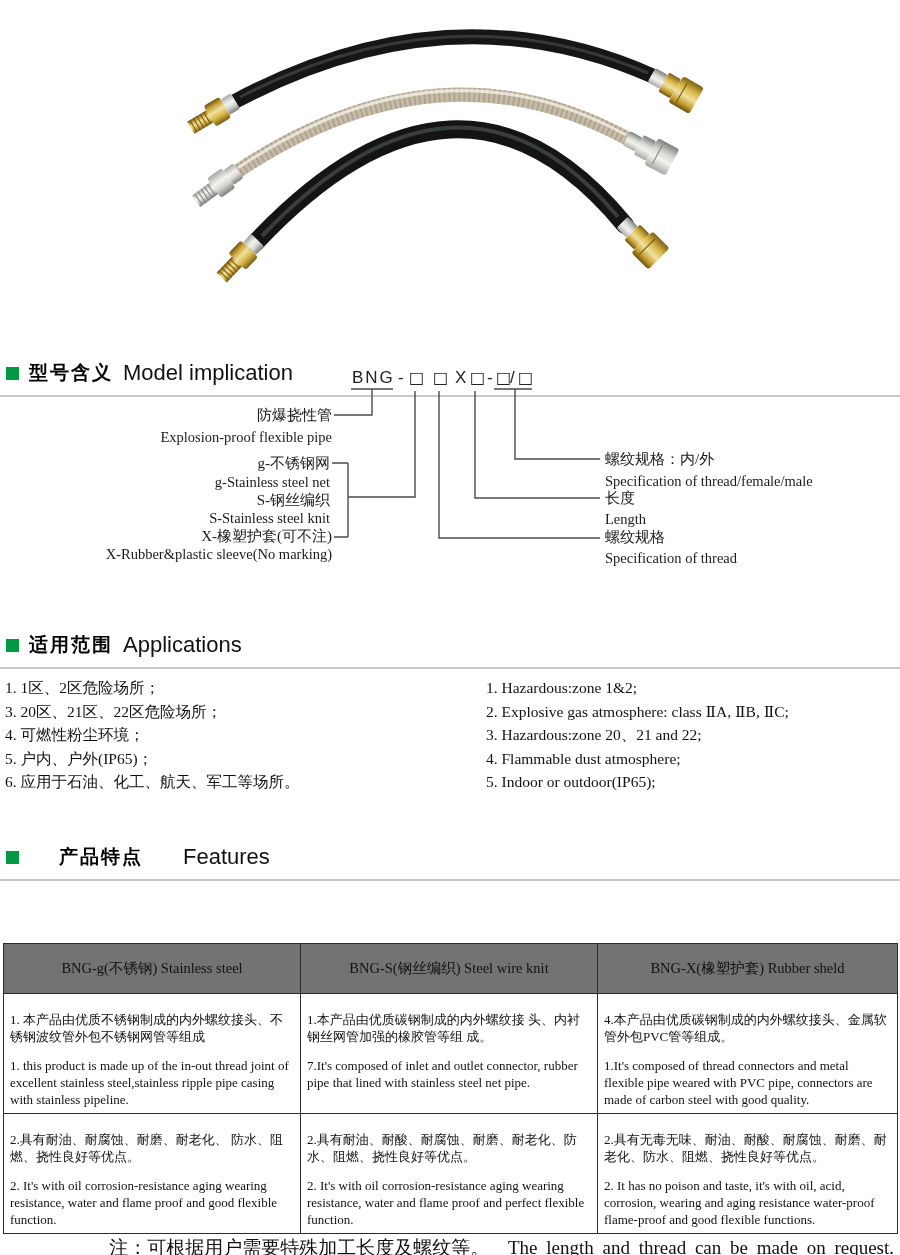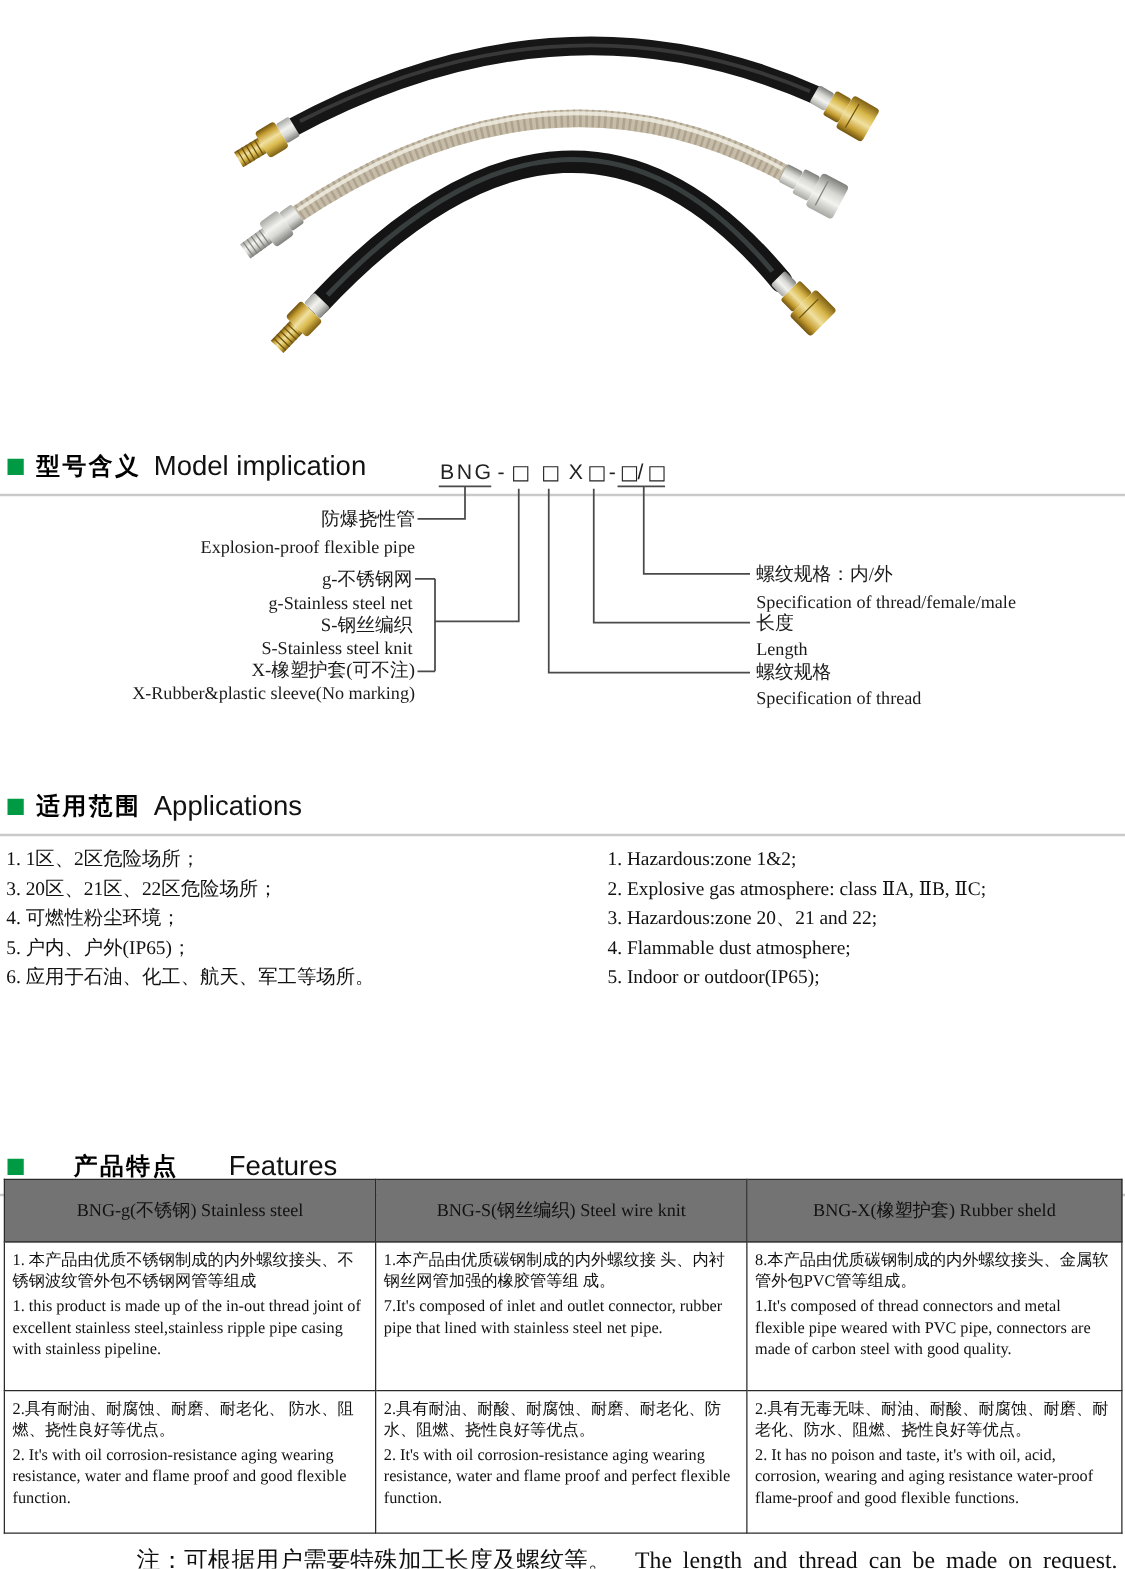--- a/index.html
+++ b/index.html
@@ -34,21 +34,21 @@
   #app-en{left:486px;width:410px;}
   .app-col li{padding-left:17px;text-indent:-17px;}
 
   
   #features-table{position:absolute;top:943px;left:3px;width:894px;height:283px;
                   border-collapse:collapse;table-layout:fixed;}
   #features-table th,#features-table td{border:1px solid #2b2b2b;box-sizing:border-box;}
   #features-table th{background:#737373;font-weight:normal;font-size:14.5px;height:50px;
                      text-align:center;vertical-align:middle;}
   #features-table td{vertical-align:top;padding:5px 6px 2px 6px;font-size:13px;line-height:17px;}
-  #features-table td p{margin:0 0 3px 0;}
+  #features-table td p{margin:12px 0 3px 0;}
   .row-1{height:119px;} .row-2{height:114px;}
 
   
   #footnote{position:absolute;top:1235px;left:4px;width:890px;font-size:19px;color:#111;text-align:right;}
   #footnote .fn-en{margin-left:14px;word-spacing:4px;}
 </style>
 </head>
 <body>
 
 <div id="page">
@@ -176,21 +176,21 @@
     <li>6. 应用于石油、化工、航天、军工等场所。</li>
   </ul>
   <ul id="app-en" class="app-col">
     <li>1. Hazardous:zone 1&amp;2;</li>
     <li>2. Explosive gas atmosphere: class ⅡA, ⅡB, ⅡC;</li>
     <li>3. Hazardous:zone 20、21 and 22;</li>
     <li>4. Flammable dust atmosphere;</li>
     <li>5. Indoor or outdoor(IP65);</li>
   </ul>
 
-  <div class="sec-head" style="top:920px;gap:40px;">
+  <div class="sec-head" style="top:844px;gap:40px;">
     <span class="green-sq"></span>
     <span class="sec-zh">产品特点</span>
     <span class="sec-en">Features</span>
   </div>
 
   <table id="features-table">
     <colgroup>
         <col style="width:297px">
         <col style="width:297px">
         <col style="width:300px">
@@ -206,21 +206,21 @@
       <tr class="row-1">
         <td>
           <p>1. 本产品由优质不锈钢制成的内外螺纹接头、不锈钢波纹管外包不锈钢网管等组成</p>
           <p>1. this product is made up of the in-out thread joint of excellent stainless steel,stainless ripple pipe casing with stainless pipeline.</p>
         </td>
         <td>
           <p>1.本产品由优质碳钢制成的内外螺纹接 头、内衬钢丝网管加强的橡胶管等组 成。</p>
           <p>7.It's composed of inlet and outlet connector, rubber pipe that lined with stainless steel net pipe.</p>
         </td>
         <td>
-          <p>8.本产品由优质碳钢制成的内外螺纹接头、金属软管外包PVC管等组成。</p>
+          <p>4.本产品由优质碳钢制成的内外螺纹接头、金属软管外包PVC管等组成。</p>
           <p>1.It's composed of thread connectors and metal flexible pipe weared with PVC pipe, connectors are made of carbon steel  with  good  quality.</p>
         </td>
       </tr>
       <tr class="row-2">
         <td>
           <p>2.具有耐油、耐腐蚀、耐磨、耐老化、 防水、阻燃、挠性良好等优点。</p>
           <p>2. It's with oil corrosion-resistance aging  wearing resistance, water and  flame  proof  and  good flexible  function.</p>
         </td>
         <td>
           <p>2.具有耐油、耐酸、耐腐蚀、耐磨、耐老化、防水、阻燃、挠性良好等优点。</p>

